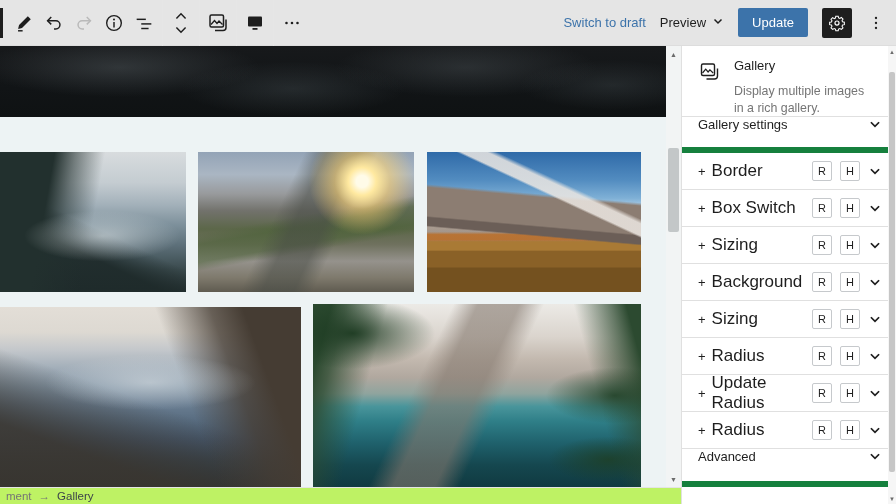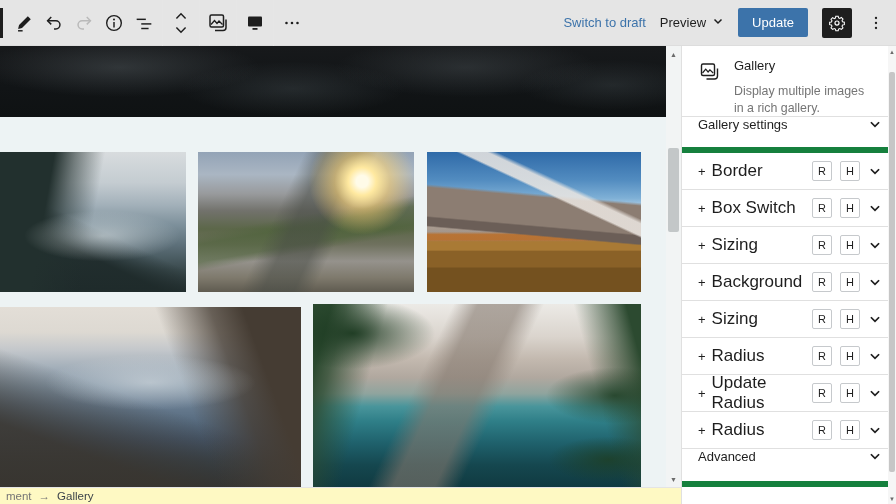--- a/index.html
+++ b/index.html
@@ -64,21 +64,21 @@
       linear-gradient(115deg, transparent 34%, rgba(132,120,110,.6) 40% 50%, transparent 56%),
       linear-gradient(180deg,#eceae6 0%,#dad4cd 18%,#c3b9af 30%,#b1a89f 40%,#8fa49e 49%,#49959b 56%,#2f7f88 64%,#1f616c 76%,#15474f 88%,#103a41 100%); }
 
   
   .v-scrollbar { position:absolute; top:46px; left:666px; width:15px; height:441px; background:#f2f4f4; z-index:25; }
   .v-scrollbar .arrow { position:absolute; left:0; width:15px; height:12px; display:flex; align-items:center; justify-content:center; font-size:7px; color:#6b6b6b; cursor:pointer; }
   .v-scrollbar .arrow.up { top:2px; } .v-scrollbar .arrow.down { bottom:2px; }
   .v-thumb { position:absolute; left:2px; top:102px; width:11px; height:84px; background:#c3c7c8; border-radius:2px; cursor:pointer; }
 
   
-  .footer { position:absolute; left:0; bottom:0; width:681px; height:17px; background:#fef9c3; border-top:1px solid #e4e4e4; display:flex; align-items:center; gap:7px; padding:0 6px; font-size:11.5px; z-index:30; }
+  .footer { position:absolute; left:0; bottom:0; width:681px; height:17px; background:#bef264; border-top:1px solid #e4e4e4; display:flex; align-items:center; gap:7px; padding:0 6px; font-size:11.5px; z-index:30; }
   .crumb-prefix,.crumb-arrow { color:#757575; }
   .crumb-current { color:#3c434a; cursor:pointer; }
 
   
   .sidebar { position:absolute; top:46px; right:0; width:215px; height:458px; background:#fff; border-left:1px solid #e0e0e0; z-index:20; }
   .block-card { height:71px; padding:12px 24px 0 16px; display:flex; gap:12px; border-bottom:1px solid #e0e0e0; }
   .block-card-icon { flex:0 0 auto; margin-top:2px; }
   .block-card-title { font-size:13px; font-weight:500; margin-bottom:4px; }
   .block-card-desc { font-size:12.4px; color:#757575; line-height:1.38;margin-top:10px; }
   .panel-row { height:36px; padding:0 14px 0 16px; display:flex; align-items:flex-start; border-bottom:6px solid #15803d; cursor:pointer; }

